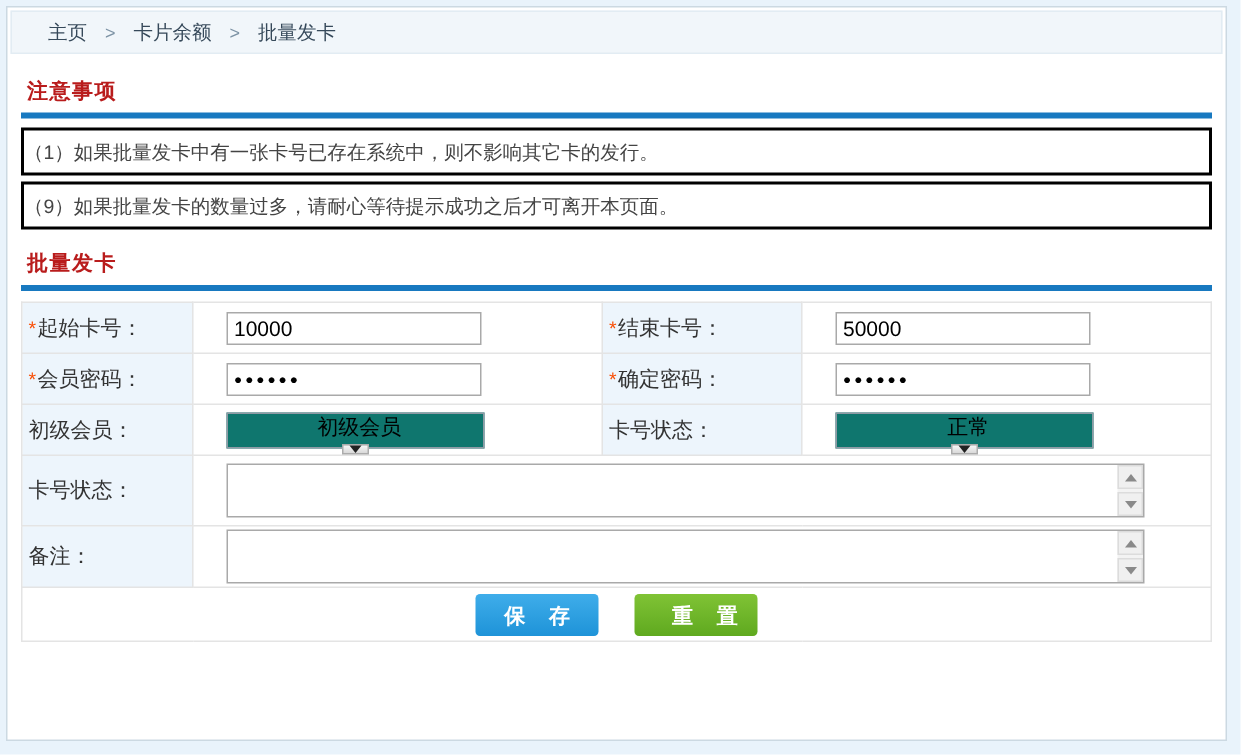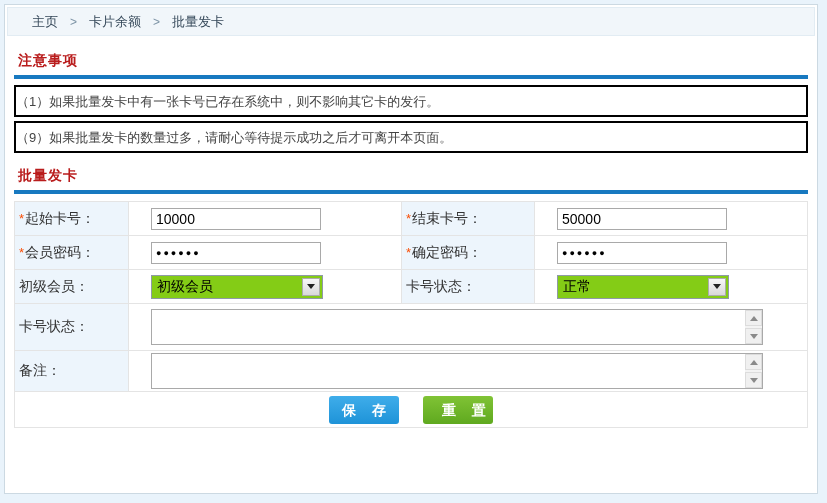--- a/index.html
+++ b/index.html
@@ -51,23 +51,23 @@
   td.inp { background: #fff; padding-left: 22px; }
   .req { color: #f94e05; margin-right: 1px; font-size: 13px; }
   input.txt {
     width: 170px; height: 22px; border: 1px solid #a9a9a9; background: #fff;
     font-size: 14px; padding: 1px 4px; color: #000;
     font-family: "Liberation Sans", sans-serif;
   }
   input.pwd { font-size: 9px; letter-spacing: 2px; font-weight: bold; }
   
   .select {
-    width: 172px; height: 24px; border: 1px solid #8f9aa5; background: #84cc16;
+    width: 172px; height: 24px; border: 1px solid #8f9aa5; background: #0f766e;
     display: inline-flex; align-items: center; justify-content: space-between;
-    cursor: pointer; vertical-align: middle;
+    cursor: pointer; vertical-align: middle; flex-direction: column;
   }
   .select .sel-text { padding-left: 5px; font-size: 14px; color: #000; }
   .sel-btn {
     width: 18px; height: 18px; margin: 2px; border: 1px solid #acacac;
     background: linear-gradient(#f7f7f7, #d9d9d9);
     display: flex; align-items: center; justify-content: center;
   }
   .sel-btn .tri {
     width: 0; height: 0; border-left: 4px solid transparent;
     border-right: 4px solid transparent; border-top: 5px solid #222;
@@ -93,21 +93,21 @@
     display: flex; align-items: center; justify-content: center;
     cursor: pointer;
   }
   .sb-up { width: 0; height: 0; border-left: 4px solid transparent;
     border-right: 4px solid transparent; border-bottom: 5px solid #8a8a8a; }
   .sb-down { width: 0; height: 0; border-left: 4px solid transparent;
     border-right: 4px solid transparent; border-top: 5px solid #8a8a8a; }
   
   td.btn-row { text-align: center; height: 36px; }
   .btn {
-    display: inline-block; width: 70px; height: 28px; line-height: 28px;
+    display: inline-block; width: 82px; height: 28px; line-height: 28px;
     border: none; border-radius: 3px; color: #fff; font-size: 14px;
     font-weight: bold; letter-spacing: 6px; text-indent: 6px; cursor: pointer;
     font-family: "Liberation Sans", sans-serif; text-align: center;
   }
   .btn-save { background: linear-gradient(#3fadea, #1e93d8); margin-right: 20px; }
   .btn-reset { background: linear-gradient(#80c335, #5fa91f); padding-left: 12px; }
 </style>
 </head>
 <body>
 

